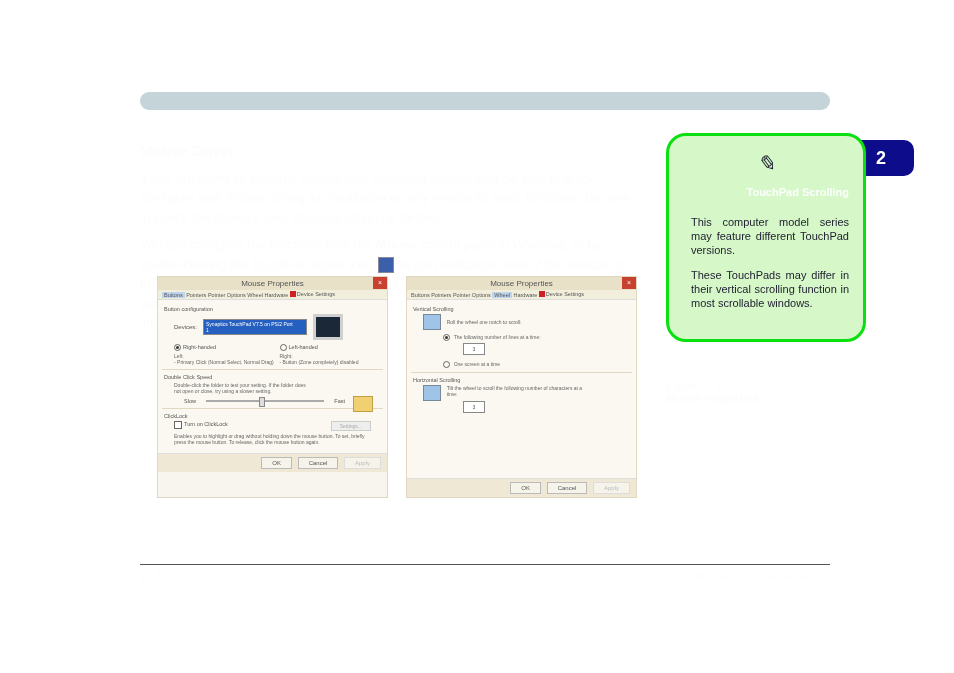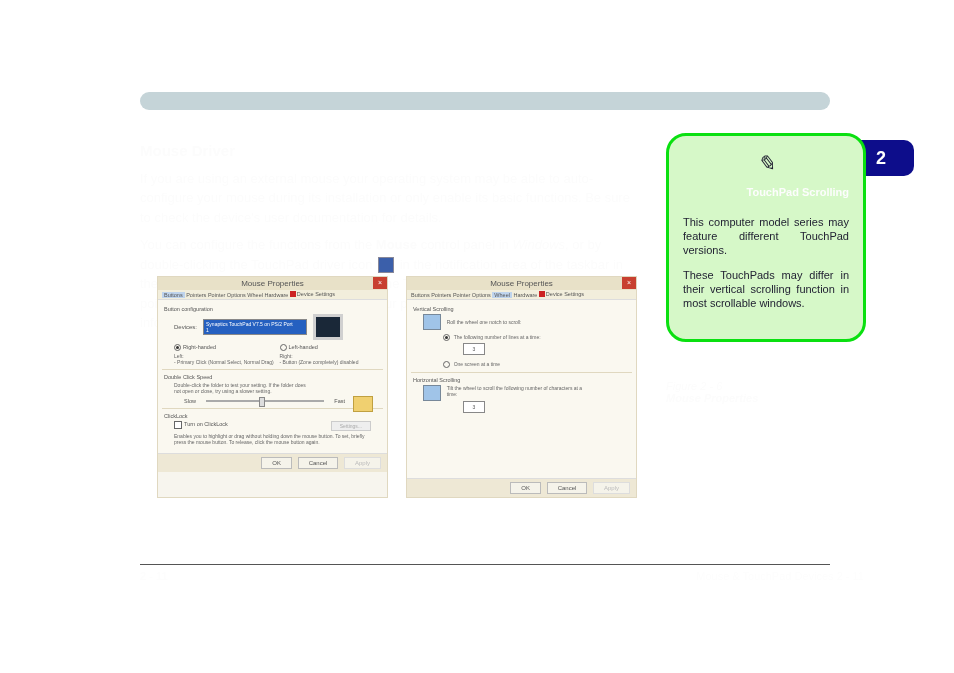--- a/index.html
+++ b/index.html
@@ -167,21 +167,21 @@
     color: #223;
     line-height: 1.3;
     text-align: justify;
   }
   .callout .pencil {
     text-align: center;
     font-size: 22px;
     margin-bottom: 6px;
     font-style: italic;
   }
-  .callout p { margin: 0 0 10px 0; }
+  .callout p { margin: 0 0 10px 8px; }
   .fig-caption {
     position: absolute;
     top: 380px;
     left: 666px;
     width: 200px;
     font-size: 11px;
     color: #fcfcfc;
     font-style: italic;
   }
   .bottom-line {

